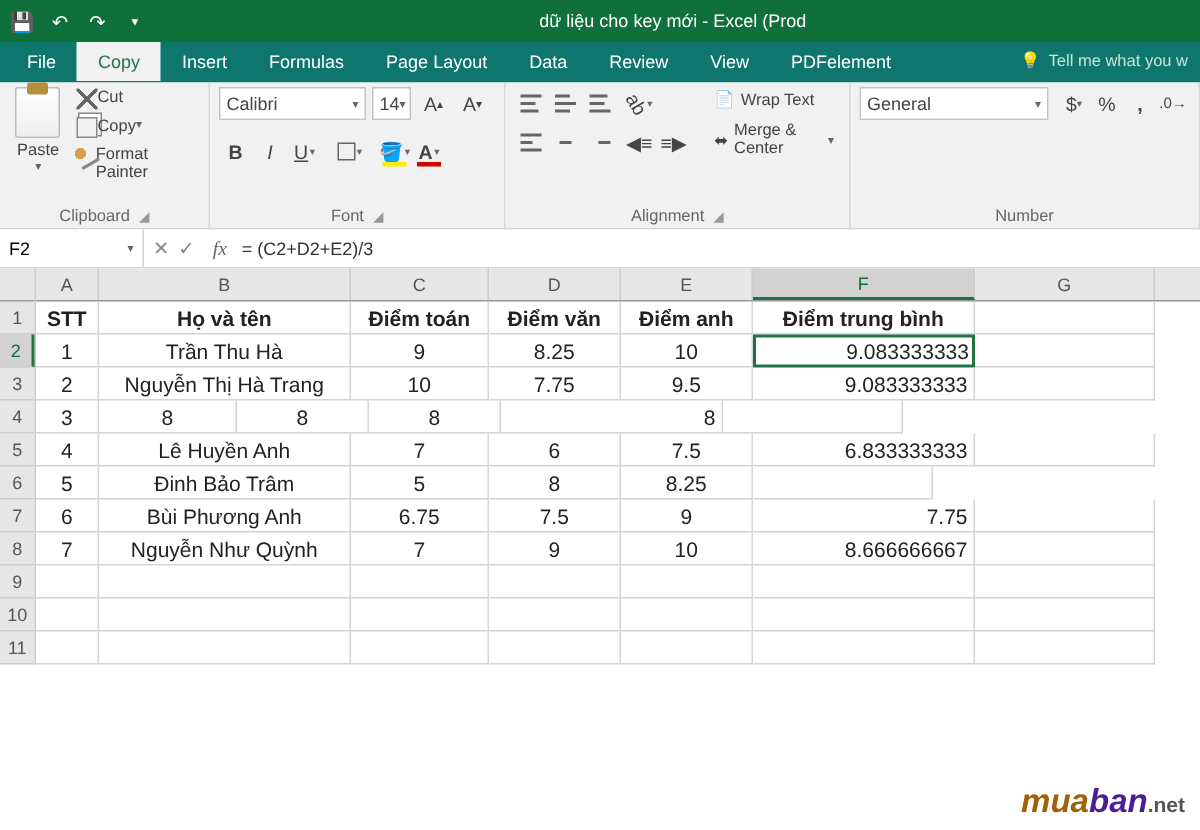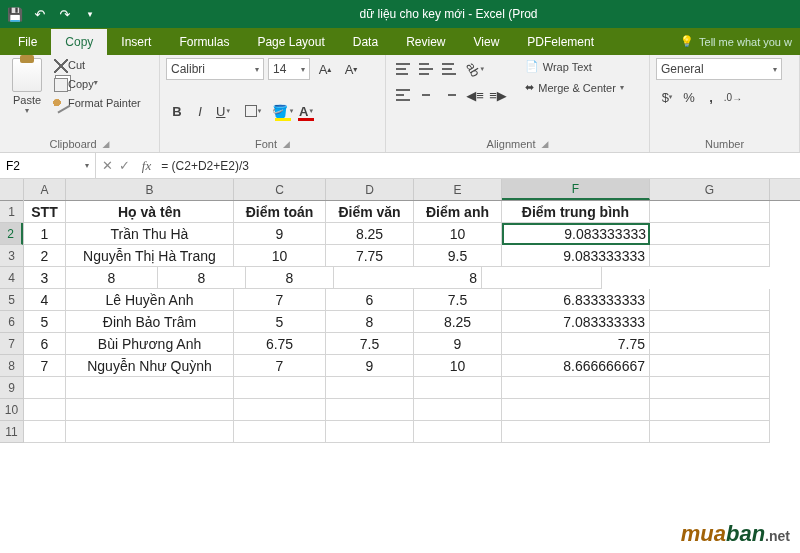--- a/index.html
+++ b/index.html
@@ -1,42 +1,42 @@
 <!DOCTYPE html>
 <html><head>
 <meta charset="utf-8">
 <style>
 *{margin:0;padding:0;box-sizing:border-box;font-family:"Segoe UI",Arial,sans-serif}
 body{width:800px;height:553px;overflow:hidden;background:#fff;position:relative}
 .titlebar{height:28px;background:#0f703b;color:#fff;display:flex;align-items:center;padding:0 4px;font-size:11px}
 .titlebar .qa{display:flex;gap:3px;align-items:center}
 .titlebar .qa span{width:22px;height:22px;display:flex;align-items:center;justify-content:center;font-size:13px}
 .titlebar .title{flex:1;text-align:center;font-size:12px;white-space:nowrap;overflow:hidden}
-.ribbon-tabs{height:27px;background:#4d7c0f;display:flex;align-items:center;padding-left:4px;font-size:12px}
+.ribbon-tabs{height:27px;background:#0f766e;display:flex;align-items:flex-start;padding-left:4px;font-size:12px}
 .rtab{padding:6px 14px;color:#fff;cursor:pointer}
 .rtab.active{background:#f1f1f1;color:#217346}
 .ribbon-tabs .tell{margin-left:auto;color:#c8e6d2;display:flex;align-items:center;gap:5px;padding:6px 8px;font-size:11px}
 .ribbon{height:98px;background:#f1f1f1;border-bottom:1px solid #d4d4d4;display:flex}
 .rgroup{border-right:1px solid #d9d9d9;display:flex;flex-direction:column;padding:3px 6px 0}
 .rgroup .body{flex:1;display:flex;align-items:flex-start;gap:4px}
 .rgroup .label{text-align:center;font-size:11px;color:#666;padding:2px 0;display:flex;justify-content:center;align-items:center;gap:6px}
 .rgroup .label .dlg{font-size:9px;color:#999}
 .paste-big{display:flex;flex-direction:column;align-items:center;width:42px;cursor:pointer;font-size:11px;color:#444}
 .paste-big .ico{width:30px;height:34px;background:linear-gradient(#fff,#eee);border:1px solid #bbb;border-radius:2px;position:relative;margin-bottom:2px}
 .paste-big .ico::before{content:"";position:absolute;top:-4px;left:7px;width:14px;height:8px;background:#b58e3e;border-radius:2px}
 .vlist{display:flex;flex-direction:column;gap:3px;font-size:11px;color:#444}
 .vlist div{display:flex;align-items:flex-start;gap:0;cursor:pointer;padding:1px 2px}
 .ico-s{width:14px;height:14px;display:inline-block}
 .cut{background:linear-gradient(45deg,transparent 45%,#666 45%,#666 55%,transparent 55%),linear-gradient(-45deg,transparent 45%,#666 45%,#666 55%,transparent 55%)}
 .copy{border:1px solid #888;box-shadow:2px -2px 0 #fff,2px -2px 0 1px #888}
 .brush{background:radial-gradient(circle at 30% 30%,#d4a050 30%,transparent 30%);border-bottom:2px solid #888;transform:rotate(-30deg)}
-.font-top{display:flex;gap:4px;align-items:center;margin-bottom:16px}
+.font-top{display:flex;gap:4px;align-items:center;margin-bottom:6px}
 .sel{border:1px solid #c4c4c4;background:#fff;font-size:12px;height:22px;display:flex;align-items:center;padding:0 4px;cursor:pointer;color:#444}
 .sel.font{width:98px;justify-content:space-between}
-.sel.size{width:42px;justify-content:space-between}
+.sel.size{width:26px;justify-content:space-between}
 .dd{font-size:8px;color:#666}
 .btn{width:22px;height:22px;display:flex;align-items:center;justify-content:center;cursor:pointer;font-size:13px;color:#444;position:relative}
 .btngrp{display:flex}
 .font-bot{display:flex;gap:1px;align-items:center}
 .undline{text-decoration:underline}
 .clr-bar{position:absolute;bottom:1px;left:3px;right:3px;height:3px}
 .align-col{display:flex;flex-direction:column;gap:4px}
 .align-row{display:flex;gap:1px}
 .hlines{width:14px;height:12px;display:flex;flex-direction:column;justify-content:space-between}
 .hlines i{height:2px;background:#666;display:block}
@@ -58,21 +58,21 @@
 .row{display:flex;height:22px}
 .row div{border-right:1px solid #d4d4d4;border-bottom:1px solid #d4d4d4;display:flex;align-items:center;padding:0 4px;font-size:14px;color:#222;overflow:hidden;white-space:nowrap}
 .hdr div{font-weight:bold;justify-content:center}
 .ctr{justify-content:center}
 .rt{justify-content:flex-end}
 .row .sel-cell{border:2px solid #217346;padding:0 2px}
 .colhdrs .ch-sel{background:#d2d2d2;color:#0f703b;border-bottom:2px solid #217346}
 .rowhdr .rh-sel{background:#d2d2d2;color:#0f703b;border-right:2px solid #217346}
 .watermark{position:absolute;bottom:6px;right:10px;font-size:22px;font-weight:bold;font-style:italic}
 .watermark .m{color:#a16207}
-.watermark .b{color:#14532d}
+.watermark .b{color:#4c1d95}
 .watermark .n{color:#555;font-size:14px;font-style:normal}
 </style>
 </head>
 <body>
 
 <div class="titlebar">
   <div class="qa">
     <span>💾</span>
     <span>↶</span>
     <span>↷</span>
@@ -254,21 +254,21 @@
           </div>
       </div>
     </div>
     <div class="label">
         <span>Alignment</span>
         <span class="dlg">◢</span>
       </div>
   </div>
 
   <div class="rgroup" style="flex:1">
-    <div class="body" style="flex-direction:column;gap:6px">
+    <div class="body" style="flex-direction:row;gap:6px">
       <div class="sel" style="width:126px;justify-content:space-between">
           <span>General</span>
           <span class="dd">▾</span>
         </div>
       <div class="btngrp">
         <div class="btn">$<span class="dd" style="font-size:7px">▾</span></div>
         <div class="btn">%</div>
         <div class="btn">
             <b>,</b>
           </div>
@@ -363,21 +363,20 @@
           <div class="cE ctr">7.5</div>
           <div class="cF rt">6.833333333</div>
           <div class="cG"></div>
         </div>
         <div class="row">
           <div class="cA ctr">5</div>
           <div class="cB ctr">Đinh Bảo Trâm</div>
           <div class="cC ctr">5</div>
           <div class="cD ctr">8</div>
           <div class="cE ctr">8.25</div>
-          <div class="cF rt">7.083333333</div>
           <div class="cG"></div>
         </div>
         <div class="row">
           <div class="cA ctr">6</div>
           <div class="cB ctr">Bùi Phương Anh</div>
           <div class="cC ctr">6.75</div>
           <div class="cD ctr">7.5</div>
           <div class="cE ctr">9</div>
           <div class="cF rt">7.75</div>
           <div class="cG"></div>

